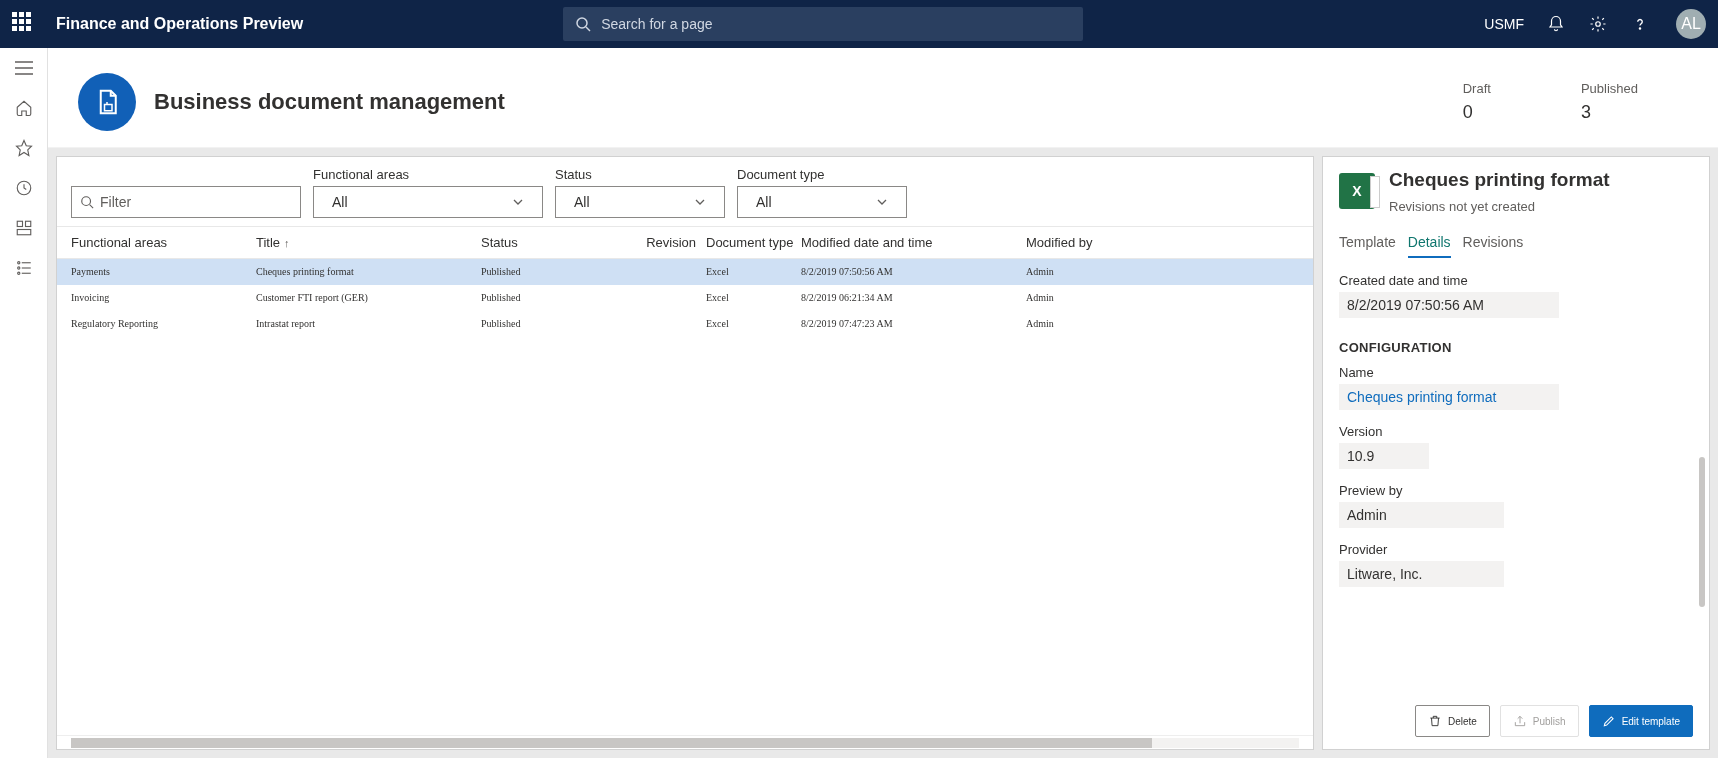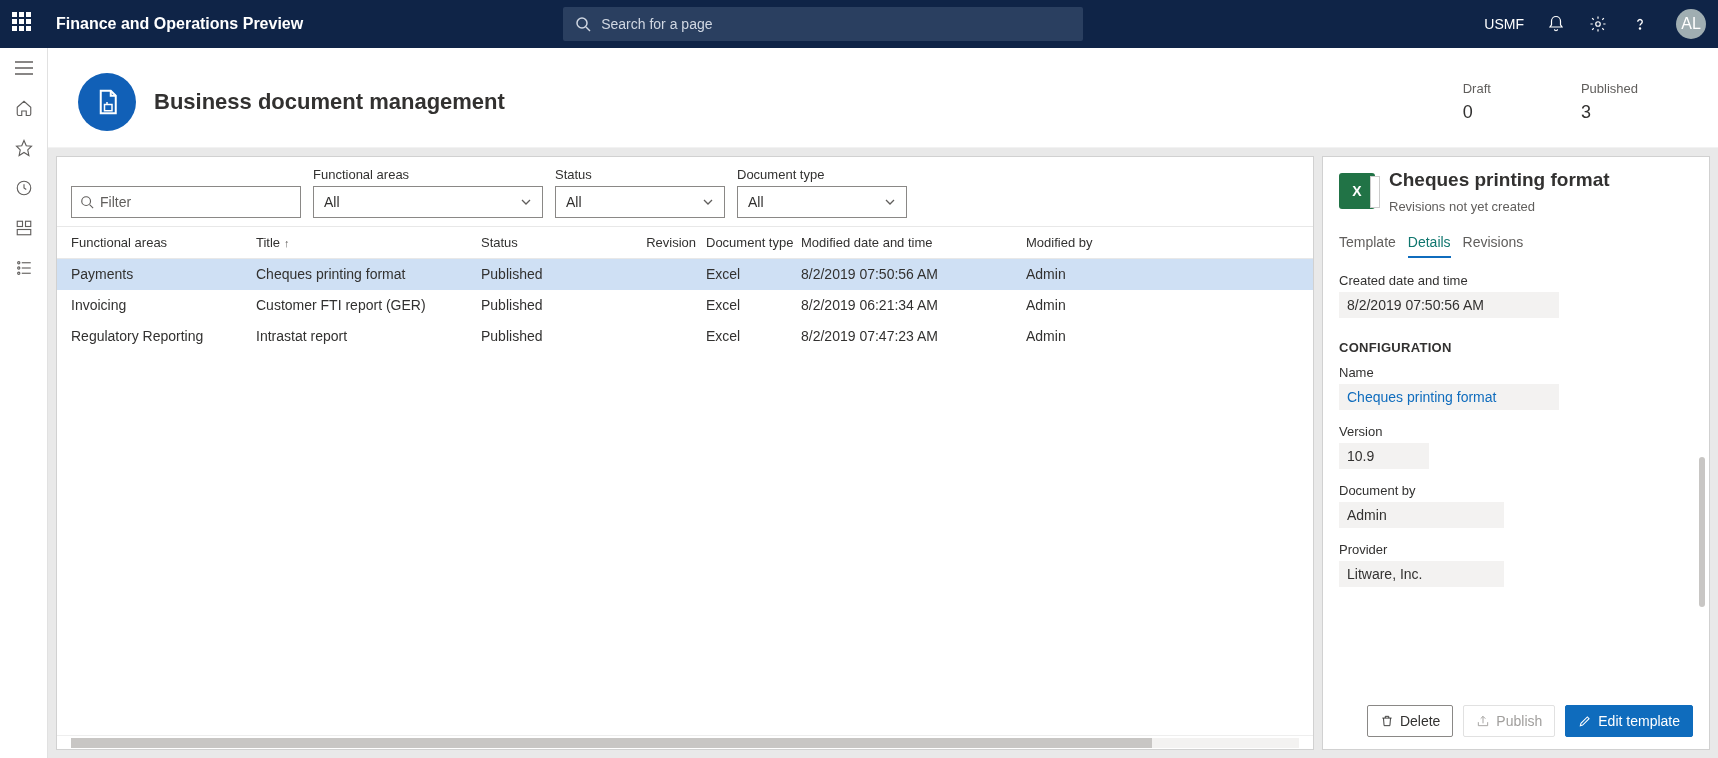--- a/index.html
+++ b/index.html
@@ -31,35 +31,35 @@
   .stat-label { font-size: 13px; color: #605e5c; margin-bottom: 6px; }
   .stat-value { font-size: 18px; font-weight: 400; }
   
   .body-area { flex: 1; background: #e9e9e9; padding: 8px; display: flex; gap: 8px; overflow: hidden; }
   
   .main-panel { flex: 1; background: #fff; border: 1px solid #d1d1d1; display: flex; flex-direction: column; position: relative; }
   .filters-row { padding: 10px 14px 8px 14px; display: flex; gap: 6px; align-items:flex-end; border-bottom: 1px solid #e8e8e8; }
   .filter-input { width: 230px; height: 32px; border: 1px solid #8a8886; display: flex; align-items: center; padding: 0 8px; color: #605e5c; }
   .filter-group { display: flex; flex-direction: column; margin-left: 6px; }
   .filter-label { font-size: 13px; color: #323130; margin-bottom: 4px; }
-  .dropdown { height: 32px; border: 1px solid #8a8886; display: flex; align-items: center; padding: 0 10px; justify-content: space-between; width: 230px; cursor:pointer; background:#fff; }
+  .dropdown { height: 32px; border: 1px solid #8a8886; display: flex; align-items: center; padding: 0 18px; justify-content: space-between; width: 230px; cursor:pointer; background:#fff; }
   .dropdown.small { width: 170px; }
   
   .grid { flex: 1; overflow: auto; }
   .grid-head { display: flex; padding: 8px 14px; border-bottom: 1px solid #e8e8e8; font-size: 13px; color: #323130; }
   .col-fa { width: 185px; }
   .col-title { width: 225px; }
   .col-status { width: 160px; }
   .col-rev { width: 55px; text-align:right; }
   .col-doc { width: 105px; }
   .col-mod { width: 225px; }
   .col-by { width: 110px; }
   .sort-arrow { font-size: 11px; margin-left: 4px; color: #605e5c; }
   
-  .grid-row { display: flex; padding: 7px 14px; font-size: 14px; border-bottom: 1px solid transparent; }
+  .grid-row { display: flex; padding: 7px 14px; font-size: 10px; border-bottom: 1px solid transparent; font-family: Liberation Serif, serif; }
   .grid-row.selected { background: #cfe0f4; }
   
   .hscroll { height: 14px; background: #fff; border-top: 1px solid #eee; padding: 2px 14px 2px 14px; }
   .hscroll-track { height: 10px; background: #f3f2f1; position: relative; }
   .hscroll-thumb { position: absolute; left:0; width: 88%; height: 100%; background: #c8c6c4; }
   
   
   .side-panel { width: 388px; background: #fff; border: 1px solid #d1d1d1; display: flex; flex-direction: column; padding: 12px 16px 12px 16px; position:relative; }
   .sp-head { display: flex; gap: 14px; align-items:flex-start; margin-bottom: 12px; }
   .excel-icon { width: 36px; height: 36px; background: #217346; border-radius: 3px; display:flex; align-items:center; justify-content:center; color:#fff; font-weight:700; position:relative; flex-shrink:0; margin-top:4px;}
@@ -76,21 +76,21 @@
   .field-label { font-size: 13px; color: #323130; margin-bottom: 4px; }
   .readonly-box { background: #f3f2f1; padding: 5px 8px; display:inline-block; min-width: 90px; }
   .readonly-wide { width: 220px; }
   .readonly-full { width: 165px; }
   .link { color: #0f6cbd; cursor: pointer; }
   .section-label { font-size: 13px; font-weight: 600; letter-spacing: .3px; margin: 8px 0 10px 0; }
   
   .sp-vscroll { position:absolute; right:4px; top:300px; width:6px; height:150px; background:#c8c6c4; border-radius:3px;}
   
   .sp-footer { margin-top: auto; display: flex; justify-content: flex-end; gap: 10px; padding-top: 10px; }
-  .btn { height: 32px; padding: 8px 12px; display: flex; align-items: center; gap: 6px; font-size: 14px; cursor: pointer; border-radius: 2px; }
+  .btn { height: 32px; padding: 8px 12px; display: flex; align-items: center; gap: 6px; font-size: 10px; cursor: pointer; border-radius: 2px; }
   .btn.outline { border: 1px solid #8a8886; background: #fff; }
   .btn.disabled { border: 1px solid #e1e1e1; color: #a19f9d; background: #fff; cursor: default; }
   .btn.primary { background: #0f6cbd; color: #fff; border: 1px solid #0f6cbd; }
   
   svg { display:block; }
 </style>
 </head>
 <body>
 
 <div class="topbar">
@@ -319,21 +319,21 @@
 
       <div class="field-block">
         <div class="field-label">Name</div>
         <div class="readonly-box readonly-wide"><span class="link">Cheques printing format</span></div>
       </div>
       <div class="field-block">
         <div class="field-label">Version</div>
         <div class="readonly-box">10.9</div>
       </div>
       <div class="field-block">
-        <div class="field-label">Document by</div>
+        <div class="field-label">Preview by</div>
         <div class="readonly-box readonly-full">Admin</div>
       </div>
       <div class="field-block">
         <div class="field-label">Provider</div>
         <div class="readonly-box readonly-full">Litware, Inc.</div>
       </div>
 
       <div class="sp-vscroll"></div>
 
       <div class="sp-footer">

